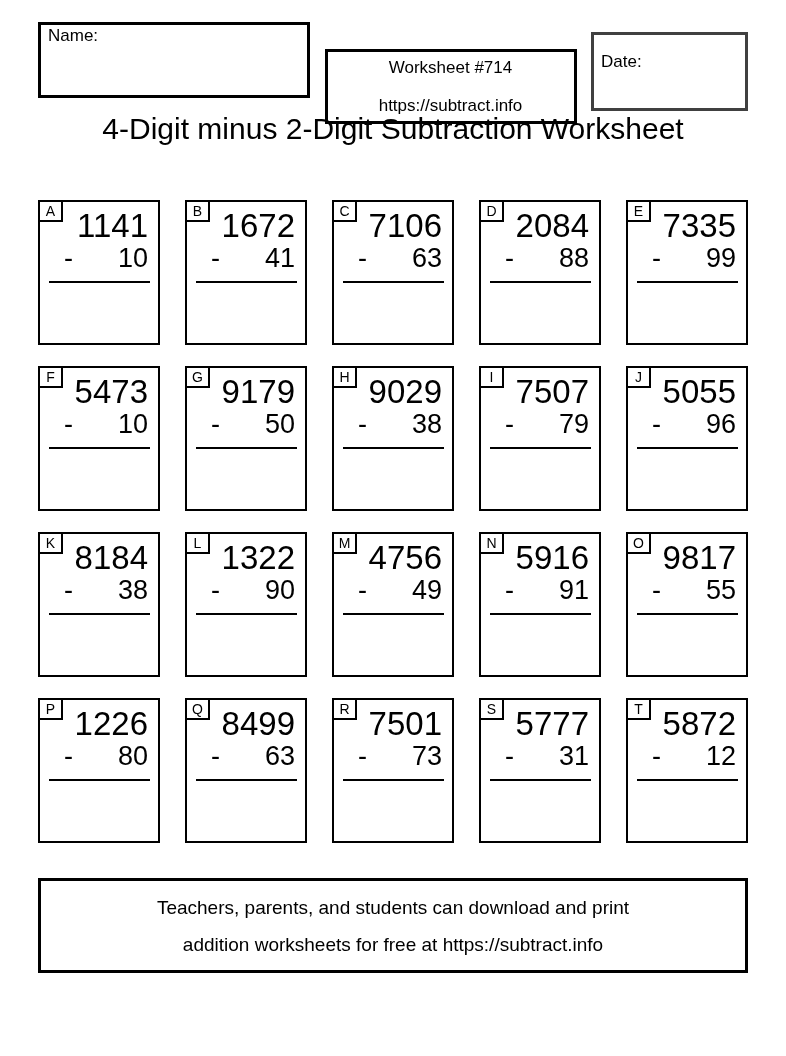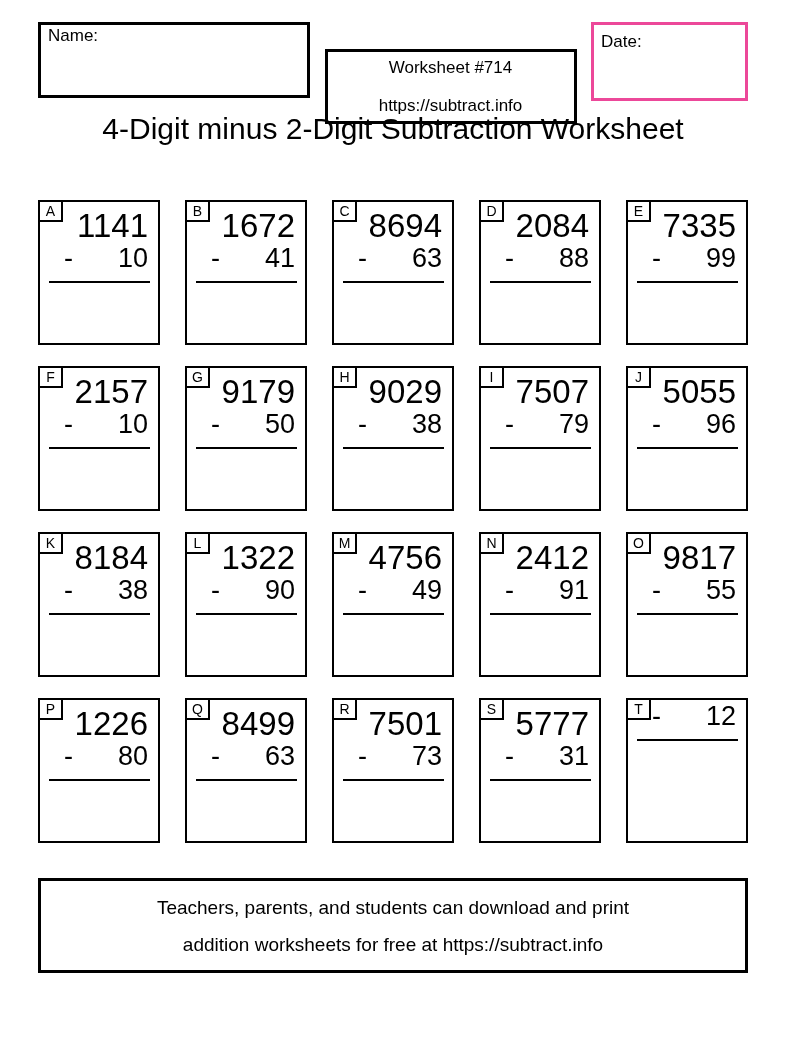--- a/index.html
+++ b/index.html
@@ -35,24 +35,25 @@
     box-sizing: border-box;
     display: flex; flex-direction: column;
     justify-content: space-between;
     text-align: center;
     font-size: 17px;
     line-height: 31px;
     margin-top: 27px;
   }
   .date-box {
     width: 157px; height: 79px;
-    border: 3px solid #ec4899;
-    box-sizing: border-box;
-    padding: 7px 7px;
+    border: 3px solid #404040;
+    box-sizing: border-box;
+    padding: 17px 7px;
     font-size: 17px;
+    margin-top: 10px;
   }
 
   
   .title {
     position: absolute;
     top: 112px; left: 0;
     width: 100%;
     text-align: center;
     font-size: 30px;
     font-weight: 400;
@@ -162,21 +163,21 @@
         <div class="minuend">1672</div>
         <div class="subrow">
           <span class="minus">-</span>
           <span class="subtrahend">41</span>
         </div>
         <div class="ansline"></div>
         <div class="answer-space"></div>
       </div>
       <div class="problem">
         <div class="letter">C</div>
-        <div class="minuend">8694</div>
+        <div class="minuend">7106</div>
         <div class="subrow">
           <span class="minus">-</span>
           <span class="subtrahend">63</span>
         </div>
         <div class="ansline"></div>
         <div class="answer-space"></div>
       </div>
       <div class="problem">
         <div class="letter">D</div>
         <div class="minuend">2084</div>
@@ -192,21 +193,21 @@
         <div class="minuend">7335</div>
         <div class="subrow">
           <span class="minus">-</span>
           <span class="subtrahend">99</span>
         </div>
         <div class="ansline"></div>
         <div class="answer-space"></div>
       </div>
       <div class="problem">
         <div class="letter">F</div>
-        <div class="minuend">2157</div>
+        <div class="minuend">5473</div>
         <div class="subrow">
           <span class="minus">-</span>
           <span class="subtrahend">10</span>
         </div>
         <div class="ansline"></div>
         <div class="answer-space"></div>
       </div>
       <div class="problem">
         <div class="letter">G</div>
         <div class="minuend">9179</div>
@@ -272,21 +273,21 @@
         <div class="minuend">4756</div>
         <div class="subrow">
           <span class="minus">-</span>
           <span class="subtrahend">49</span>
         </div>
         <div class="ansline"></div>
         <div class="answer-space"></div>
       </div>
       <div class="problem">
         <div class="letter">N</div>
-        <div class="minuend">2412</div>
+        <div class="minuend">5916</div>
         <div class="subrow">
           <span class="minus">-</span>
           <span class="subtrahend">91</span>
         </div>
         <div class="ansline"></div>
         <div class="answer-space"></div>
       </div>
       <div class="problem">
         <div class="letter">O</div>
         <div class="minuend">9817</div>
@@ -332,20 +333,21 @@
         <div class="minuend">5777</div>
         <div class="subrow">
           <span class="minus">-</span>
           <span class="subtrahend">31</span>
         </div>
         <div class="ansline"></div>
         <div class="answer-space"></div>
       </div>
       <div class="problem">
         <div class="letter">T</div>
+        <div class="minuend">5872</div>
         <div class="subrow">
           <span class="minus">-</span>
           <span class="subtrahend">12</span>
         </div>
         <div class="ansline"></div>
         <div class="answer-space"></div>
       </div>
     </div>
 
   <div class="footer">

